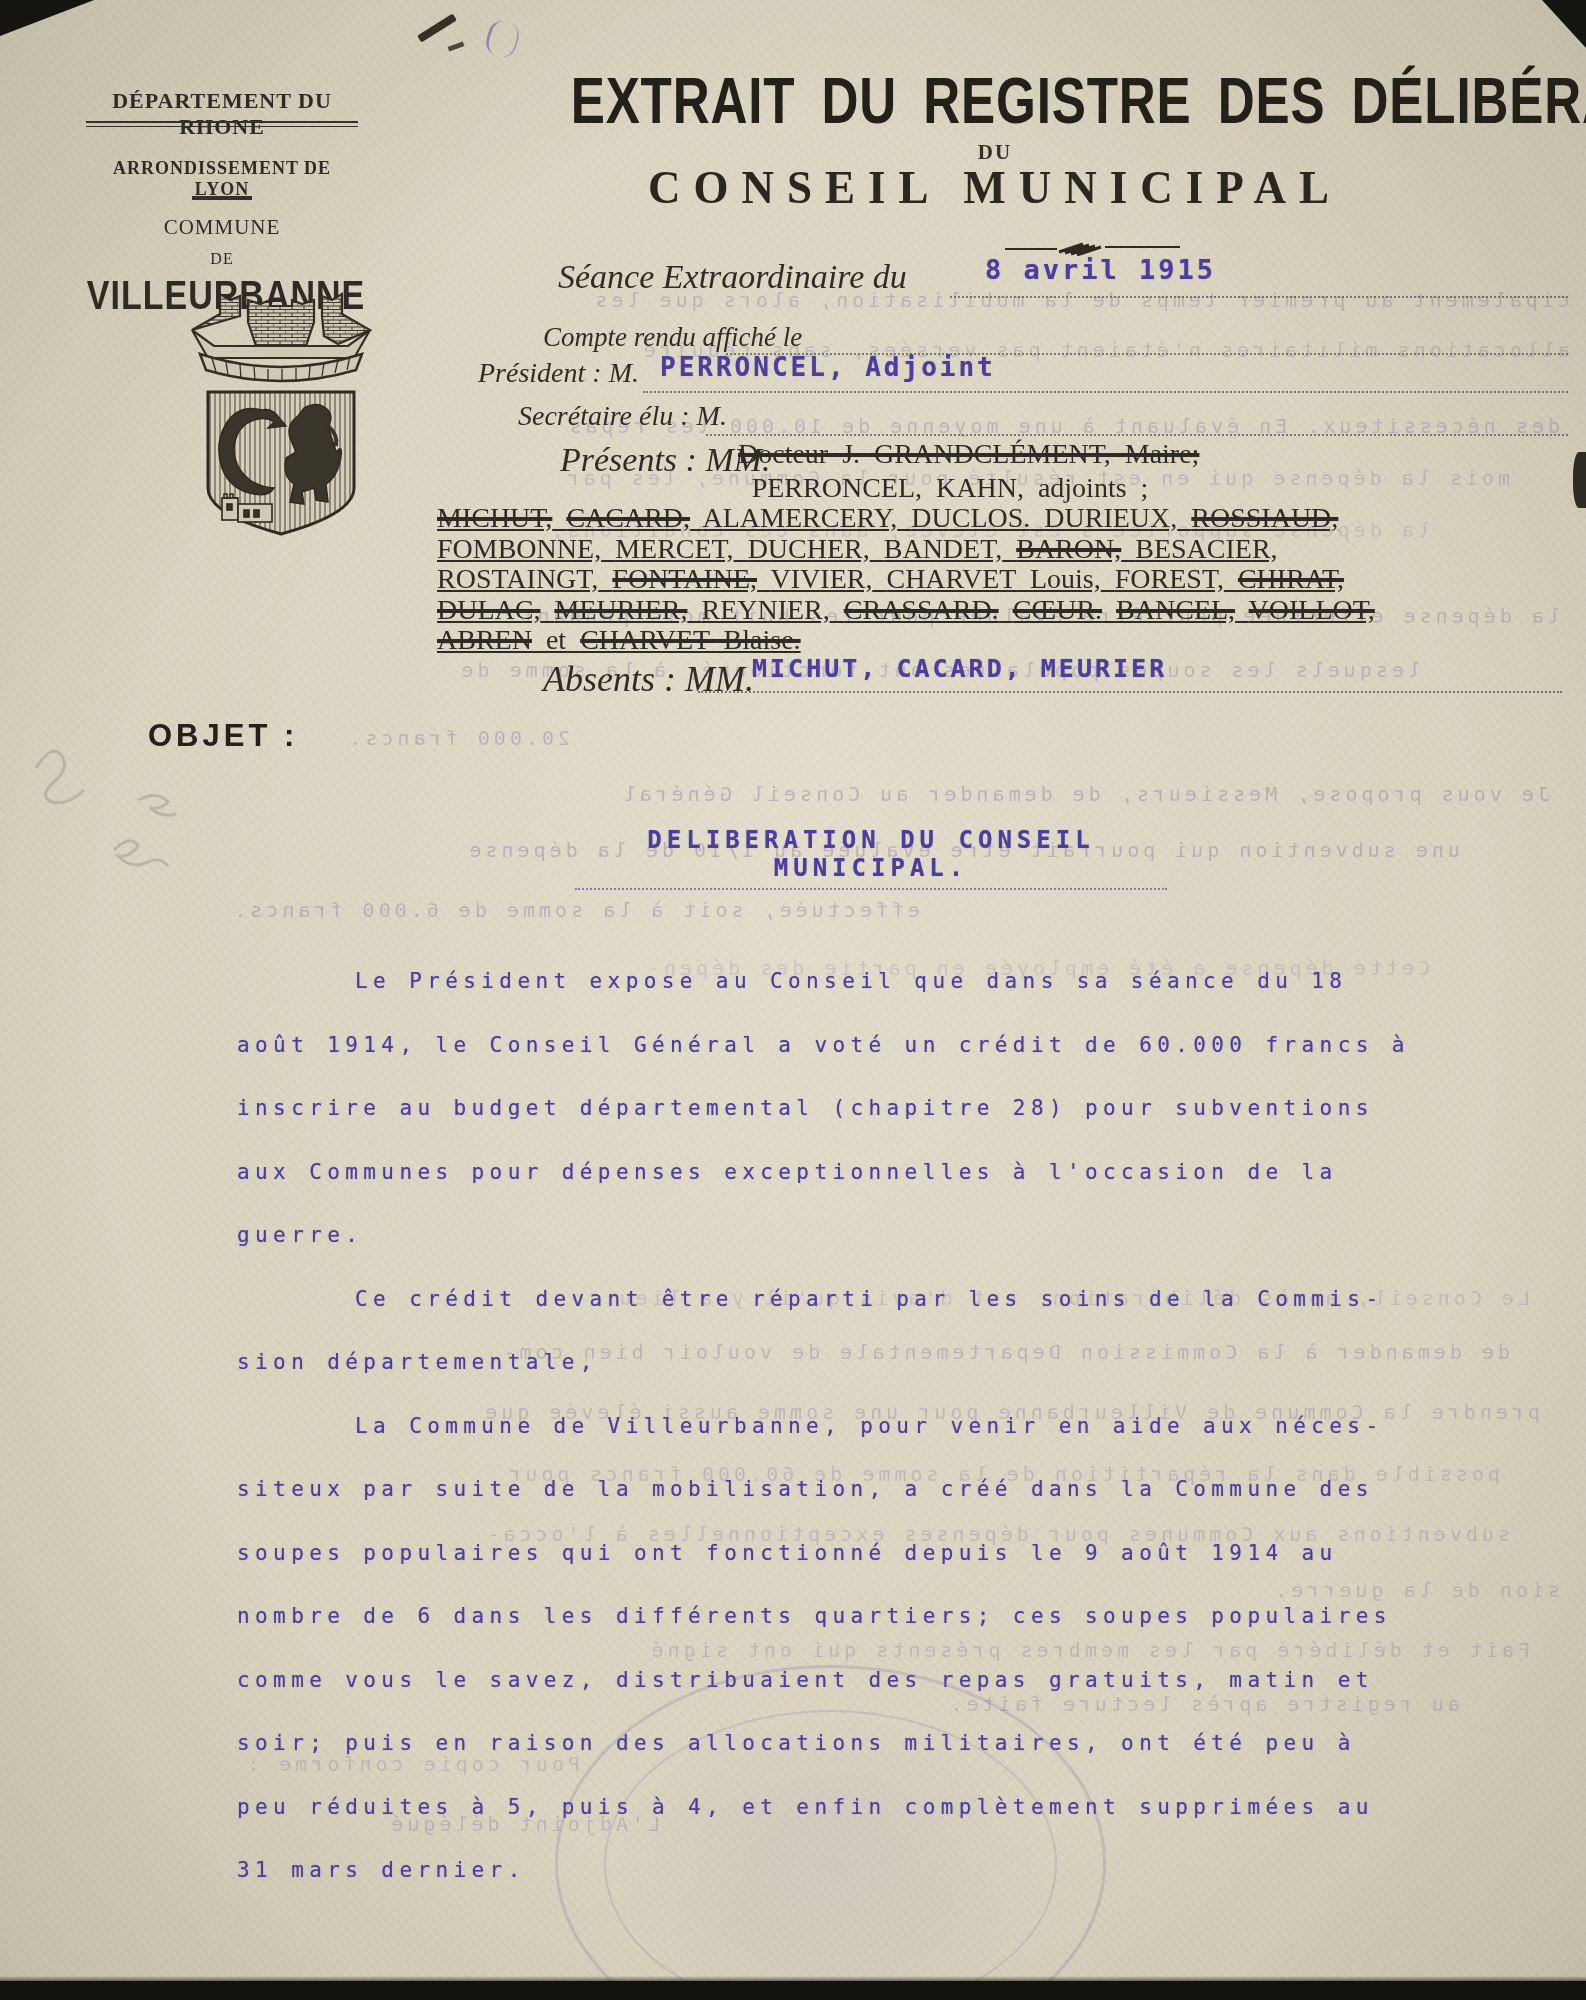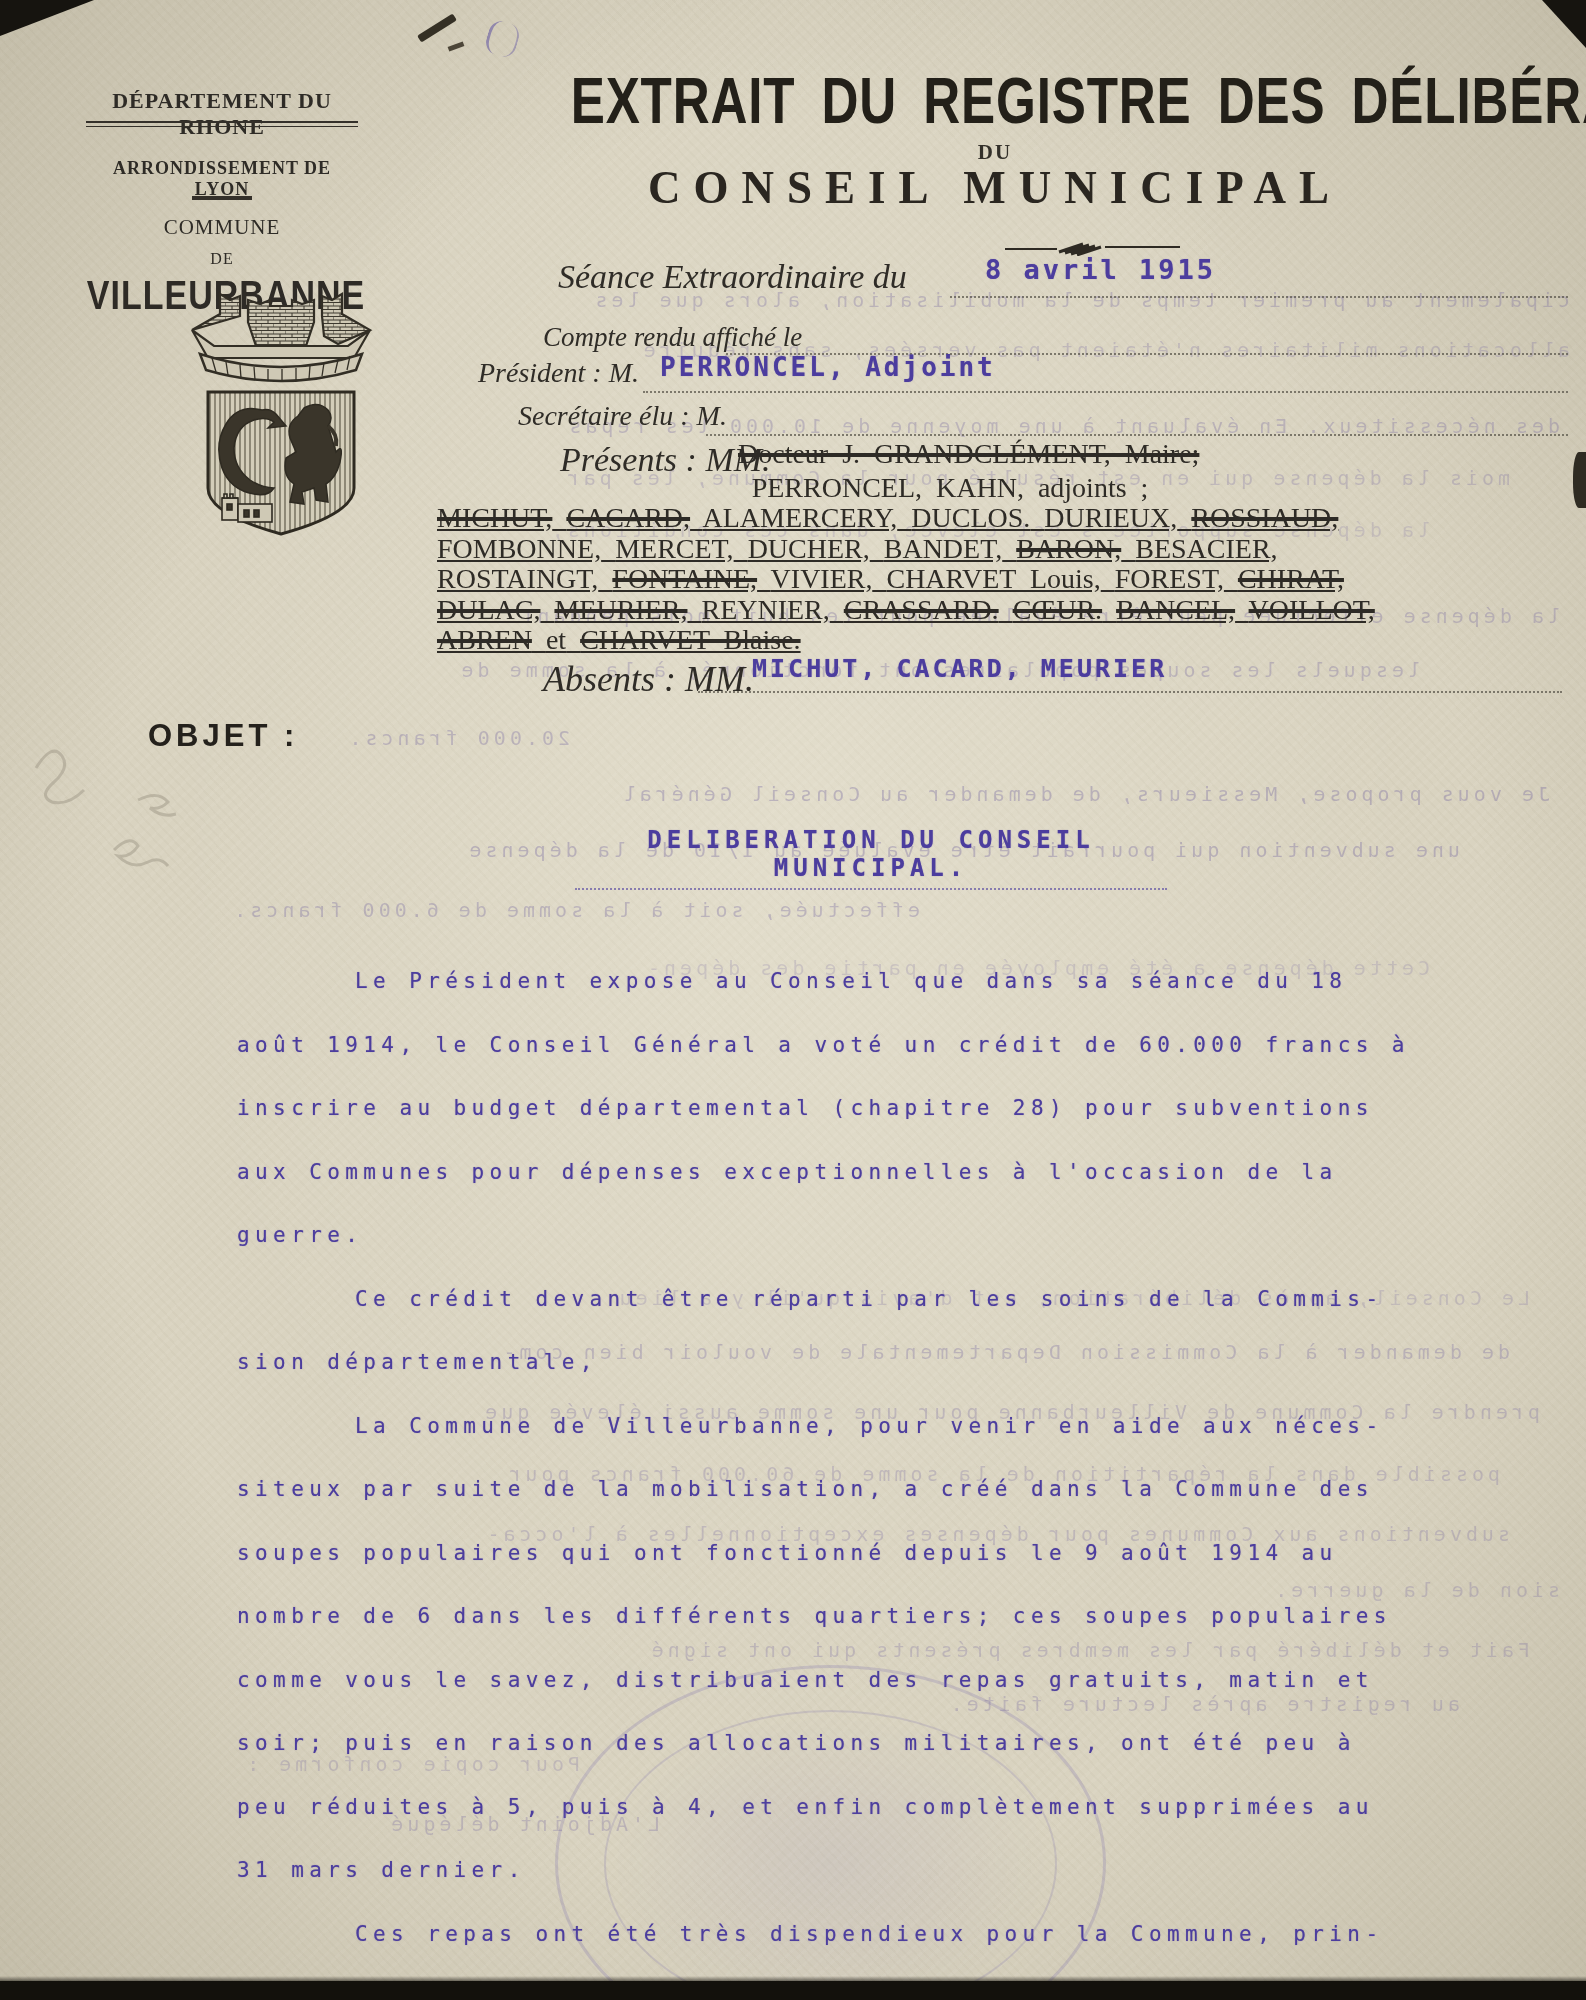--- a/index.html
+++ b/index.html
@@ -232,21 +232,20 @@
       <div class="body-line indent">Ce crédit devant être réparti par les soins de la Commis-</div>
       <div class="body-line">sion départementale,</div>
       <div class="body-line indent">La Commune de Villeurbanne, pour venir en aide aux néces-</div>
       <div class="body-line">siteux par suite de la mobilisation, a créé dans la Commune des</div>
       <div class="body-line">soupes populaires qui ont fonctionné depuis le 9 août 1914 au</div>
       <div class="body-line">nombre de 6 dans les différents quartiers; ces soupes populaires</div>
       <div class="body-line">comme vous le savez, distribuaient des repas gratuits, matin et</div>
       <div class="body-line">soir; puis en raison des allocations militaires, ont été peu à</div>
       <div class="body-line">peu réduites à 5, puis à 4, et enfin complètement supprimées au</div>
       <div class="body-line">31 mars dernier.</div>
-      <div class="body-line indent">Ces repas ont été très dispendieux pour la Commune, prin-</div>
     </div>
 
   <div id="stamp" class="abs">
     <div id="stamp-inner"></div>
   </div>
 
   <svg class="abs" style="top:730px;left:18px;opacity:.55;" width="230" height="160" viewBox="0 0 230 160">
     <path d="M18 38 Q34 12 44 26 Q52 38 36 52 Q20 66 34 72 Q50 76 66 60" fill="none" stroke="#a49d8c" stroke-width="3"></path>
     <path d="M120 70 Q140 60 150 72 Q142 80 132 78 Q144 88 158 84" fill="none" stroke="#a49d8c" stroke-width="3"></path>
     <path d="M96 120 Q112 104 120 116 Q112 128 100 126 Q114 140 130 132 Q142 126 150 136" fill="none" stroke="#a49d8c" stroke-width="3"></path>

